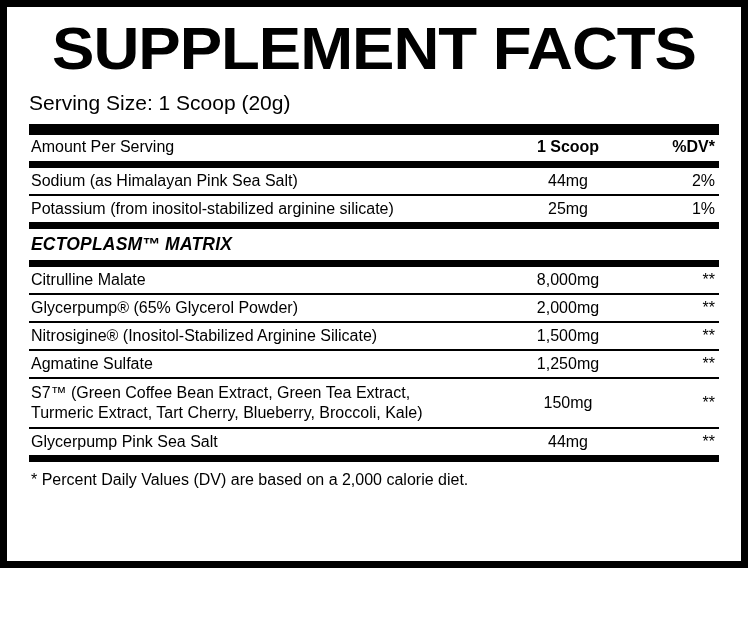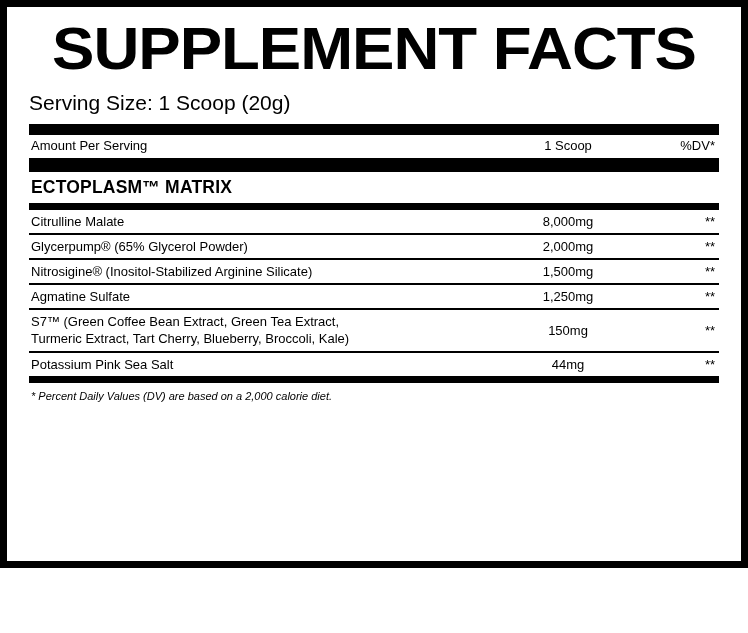--- a/index.html
+++ b/index.html
@@ -50,21 +50,21 @@
     background: #000000;
     margin: 0 0 0 0;
   }
   .rule-medium {
     height: 7px;
     background: #000000;
   }
   table.facts {
     width: 100%;
     border-collapse: collapse;
-    font-size: 13px;
+    font-size: 16px;
   }
   table.facts td {
     padding: 4px 0 4px 0;
     vertical-align: middle;
   }
   .col-name {
     text-align: left;
     padding-left: 2px !important;
   }
   .col-amt {
@@ -77,39 +77,39 @@
     width: 72px;
     padding-right: 4px !important;
     white-space: nowrap;
   }
   .hdr td {
     font-weight: normal;
     padding-top: 3px !important;
     padding-bottom: 5px !important;
   }
   .hdr .col-amt, .hdr .col-dv {
-    font-weight: normal;
+    font-weight: bold;
   }
   .row-border td {
     border-top: 2px solid #000000;
   }
   .matrix-title {
     font-size: 17.5px;
     font-weight: bold;
     padding: 5px 0 5px 2px;
     letter-spacing: 0.2px;
+    font-style: italic;
   }
   .two-line {
     line-height: 1.25;
   }
   .footnotes {
-    font-size: 11px;
+    font-size: 16px;
     line-height: 1.45;
     padding: 6px 0 0 2px;
-    font-style: italic;
   }
 </style>
 </head>
 <body>
 
 <div class="panel">
   <div class="inner">
 
     <div class="title">SUPPLEMENT FACTS</div>
 
@@ -124,20 +124,34 @@
           <tr class="hdr">
         <td class="col-name">Amount Per Serving</td>
         <td class="col-amt">1 Scoop</td>
         <td class="col-dv">%DV*</td>
       </tr>
     </tbody>
       </table>
 
     <div class="rule-medium"></div>
 
+    <table class="facts">
+      <tbody>
+          <tr>
+        <td class="col-name">Sodium (as Himalayan Pink Sea Salt)</td>
+        <td class="col-amt">44mg</td>
+        <td class="col-dv">2%</td>
+      </tr>
+      <tr class="row-border">
+        <td class="col-name">Potassium (from inositol-stabilized arginine silicate)</td>
+        <td class="col-amt">25mg</td>
+        <td class="col-dv">1%</td>
+      </tr>
+    </tbody>
+      </table>
 
     <div class="rule-medium"></div>
 
     <div class="matrix-title">ECTOPLASM™ MATRIX</div>
 
     <div class="rule-medium"></div>
 
     <table class="facts">
       <tbody>
           <tr>
@@ -162,21 +176,21 @@
       </tr>
       <tr class="row-border">
         <td class="col-name two-line">
           <div>S7™ (Green Coffee Bean Extract, Green Tea Extract,</div>
           <div>Turmeric Extract, Tart Cherry, Blueberry, Broccoli, Kale)</div>
         </td>
         <td class="col-amt">150mg</td>
         <td class="col-dv">**</td>
       </tr>
       <tr class="row-border">
-        <td class="col-name">Potassium Pink Sea Salt</td>
+        <td class="col-name">Glycerpump Pink Sea Salt</td>
         <td class="col-amt">44mg</td>
         <td class="col-dv">**</td>
       </tr>
     </tbody>
       </table>
 
     <div class="rule-medium"></div>
 
     <div class="footnotes">
       <div>* Percent Daily Values (DV) are based on a 2,000 calorie diet.</div>

